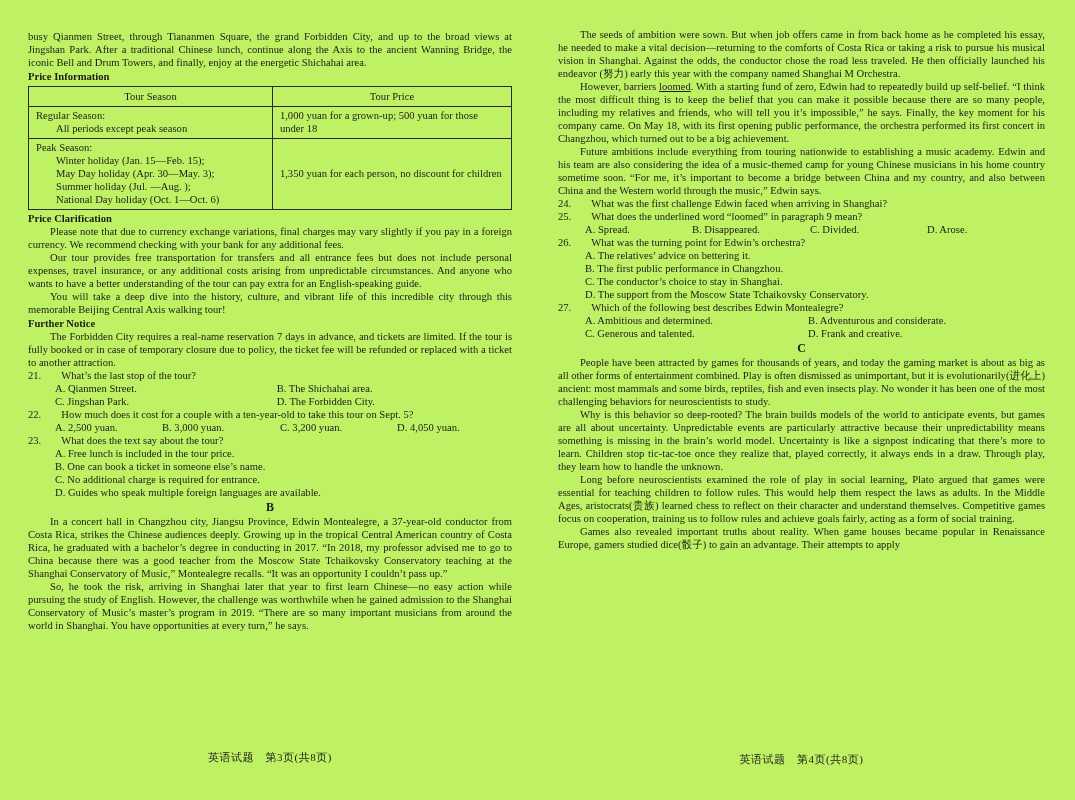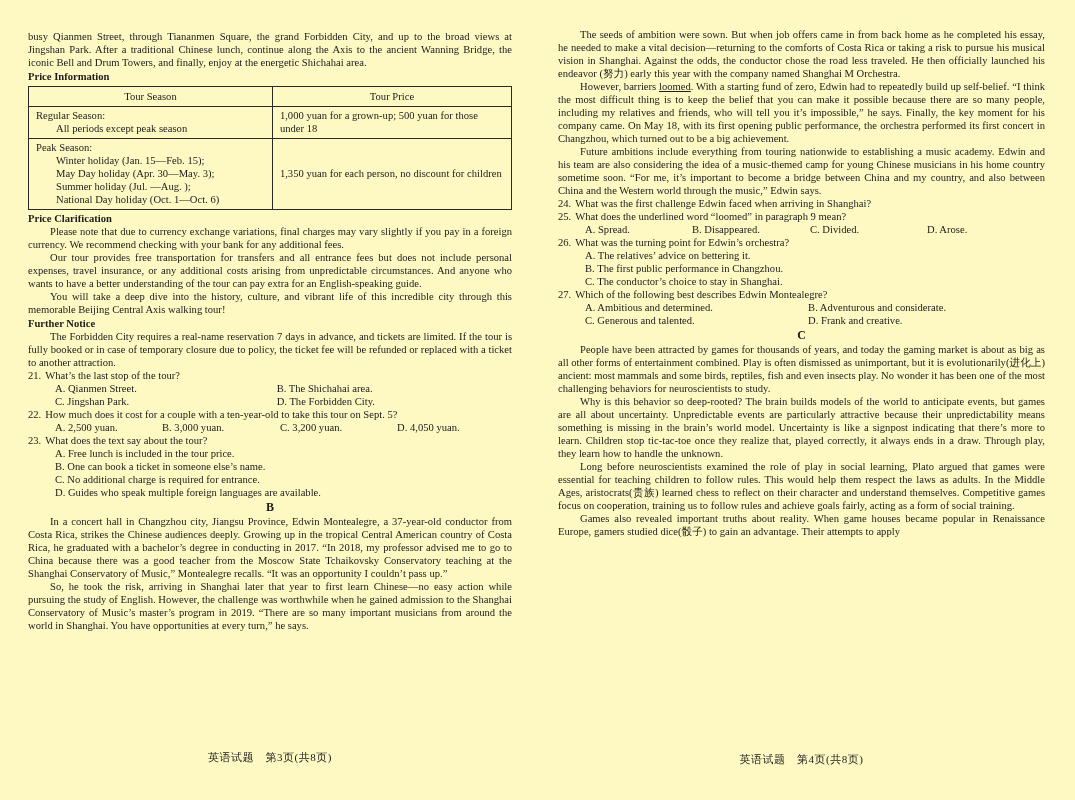--- a/index.html
+++ b/index.html
@@ -1,19 +1,19 @@
 <!DOCTYPE html>
 <html><head>
 <meta charset="utf-8">
 <style>
   html,body{margin:0;padding:0;background:#ffffff;}
   .sheet{
     position:relative;
     width:1075px;height:800px;
-    background:#fef9c3;
+    background:#bef264;
     color:#1b1b1b;
     font-family:"Liberation Serif","DejaVu Serif",serif;
     font-size:10.6px;
     line-height:13px;
     overflow:hidden;
   }
   .col{position:absolute;top:30px;}
   .col-left{left:28px;width:484px;}
   .col-right{left:558px;width:487px;top:28px;}
   p.body{margin:0;text-align:justify;text-indent:22px;}
@@ -29,21 +29,21 @@
   table.price th,table.price td{
     border:1.4px solid #2a2a2a;
     padding:2px 7px 3px 7px;
     vertical-align:middle;
     font-size:10.6px;
   }
   table.price th{font-weight:normal;text-align:center;padding:3px 6px;}
   .cell-line{margin:0;}
   .cell-line.ind{margin-left:20px;}
   .q{margin:0;text-align:justify;}
-  .q .qnum{margin-right:4px;}
+  .q .qnum{margin-right:20px;}
   .opts-stack{margin-left:27px;}
   .opts-stack div{margin:0;}
   .opts-2col{
     display:grid;
     grid-template-columns:48.5% 1fr;
     margin-left:27px;
   }
   .opts-row{
     display:grid;
     grid-template-columns:107px 118px 117px 1fr;
@@ -162,20 +162,21 @@
       <span>D. Arose.</span>
     </div>
 
     <div class="q">
       <span class="qnum">26.</span><span>What was the turning point for Edwin’s orchestra?</span>
     </div>
     <div class="opts-stack">
       <div>A. The relatives’ advice on bettering it.</div>
       <div>B. The first public performance in Changzhou.</div>
       <div>C. The conductor’s choice to stay in Shanghai.</div>
+      <div>D. The support from the Moscow State Tchaikovsky Conservatory.</div>
     </div>
 
     <div class="q">
       <span class="qnum">27.</span><span>Which of the following best describes Edwin Montealegre?</span>
     </div>
     <div class="opts-2col">
       <span>A. Ambitious and determined.</span>
       <span>B. Adventurous and considerate.</span>
       <span>C. Generous and talented.</span>
       <span>D. Frank and creative.</span>

